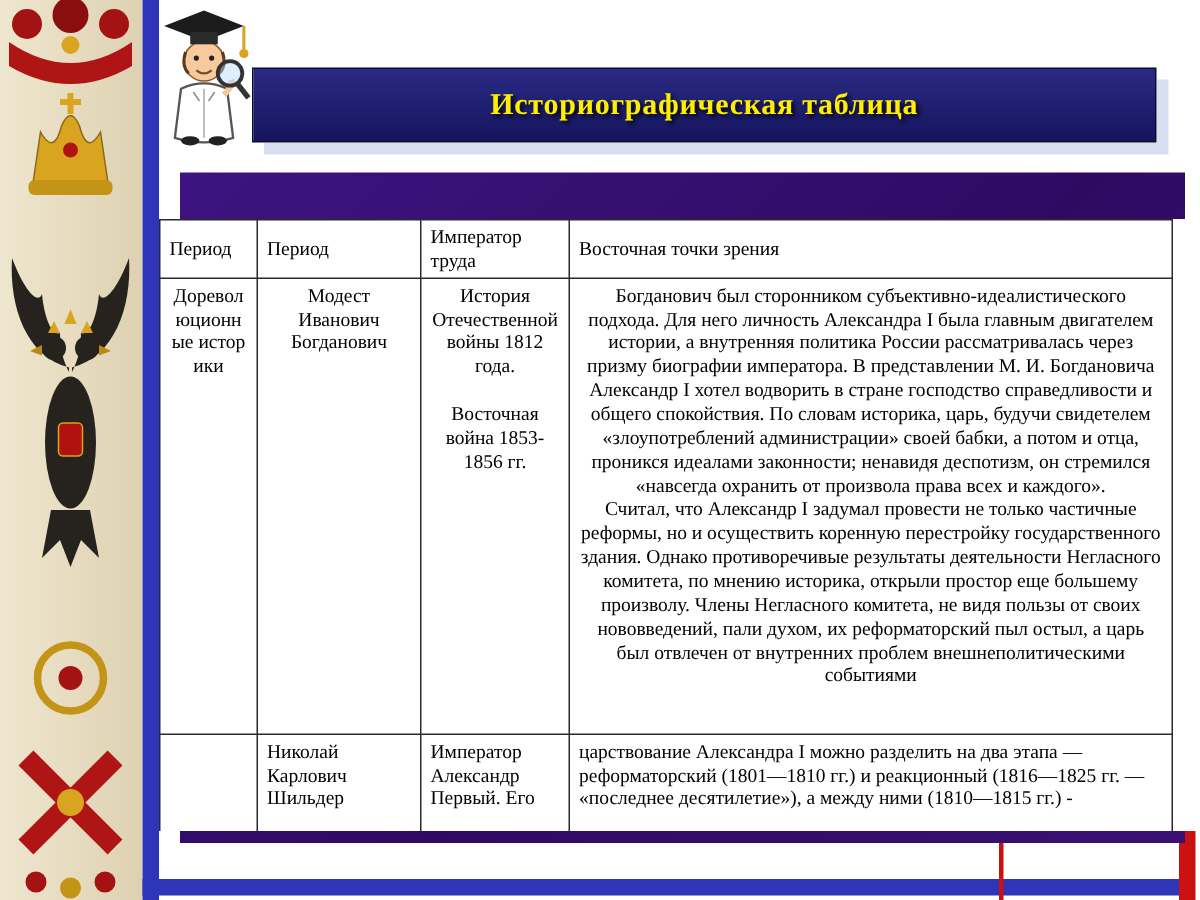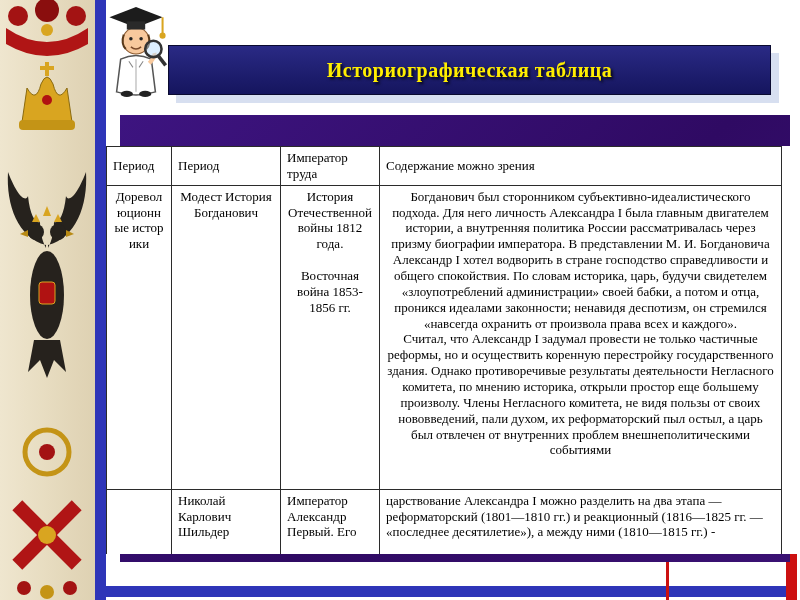--- a/index.html
+++ b/index.html
@@ -120,27 +120,27 @@
         <col style="width:65px">
           <col style="width:109px">
           <col style="width:99px">
           <col>
       </colgroup>
       <thead>
         <tr>
           <th>Период</th>
           <th>Период</th>
           <th>Император труда</th>
-          <th>Содержание можно зрения</th>
+          <th>Восточная точки зрения</th>
         </tr>
       </thead>
       <tbody>
         <tr class="r1">
           <td class="period">Дореволюционные историки</td>
-          <td>Модест История Богданович</td>
+          <td>Модест Иванович Богданович</td>
           <td class="works">История Отечественной войны 1812 года.
 
 Восточная война 1853-1856 гг.</td>
           <td class="content">Богданович был сторонником субъективно-идеалистического подхода. Для него личность Александра I была главным двигателем истории, а внутренняя политика России рассматривалась через призму биографии императора. В представлении М. И. Богдановича Александр I хотел водворить в стране господство справедливости и общего спокойствия. По словам историка, царь, будучи свидетелем «злоупотреблений администрации» своей бабки, а потом и отца, проникся идеалами законности; ненавидя деспотизм, он стремился «навсегда охранить от произвола права всех и каждого».
 Считал, что Александр I задумал провести не только частичные реформы, но и осуществить коренную перестройку государственного здания. Однако противоречивые результаты деятельности Негласного комитета, по мнению историка, открыли простор еще большему произволу. Члены Негласного комитета, не видя пользы от своих нововведений, пали духом, их реформаторский пыл остыл, а царь был отвлечен от внутренних проблем внешнеполитическими событиями</td>
         </tr>
         <tr class="r2">
           <td class="period"></td>
           <td>Николай Карлович Шильдер</td>
           <td class="works">Император Александр Первый. Его</td>

